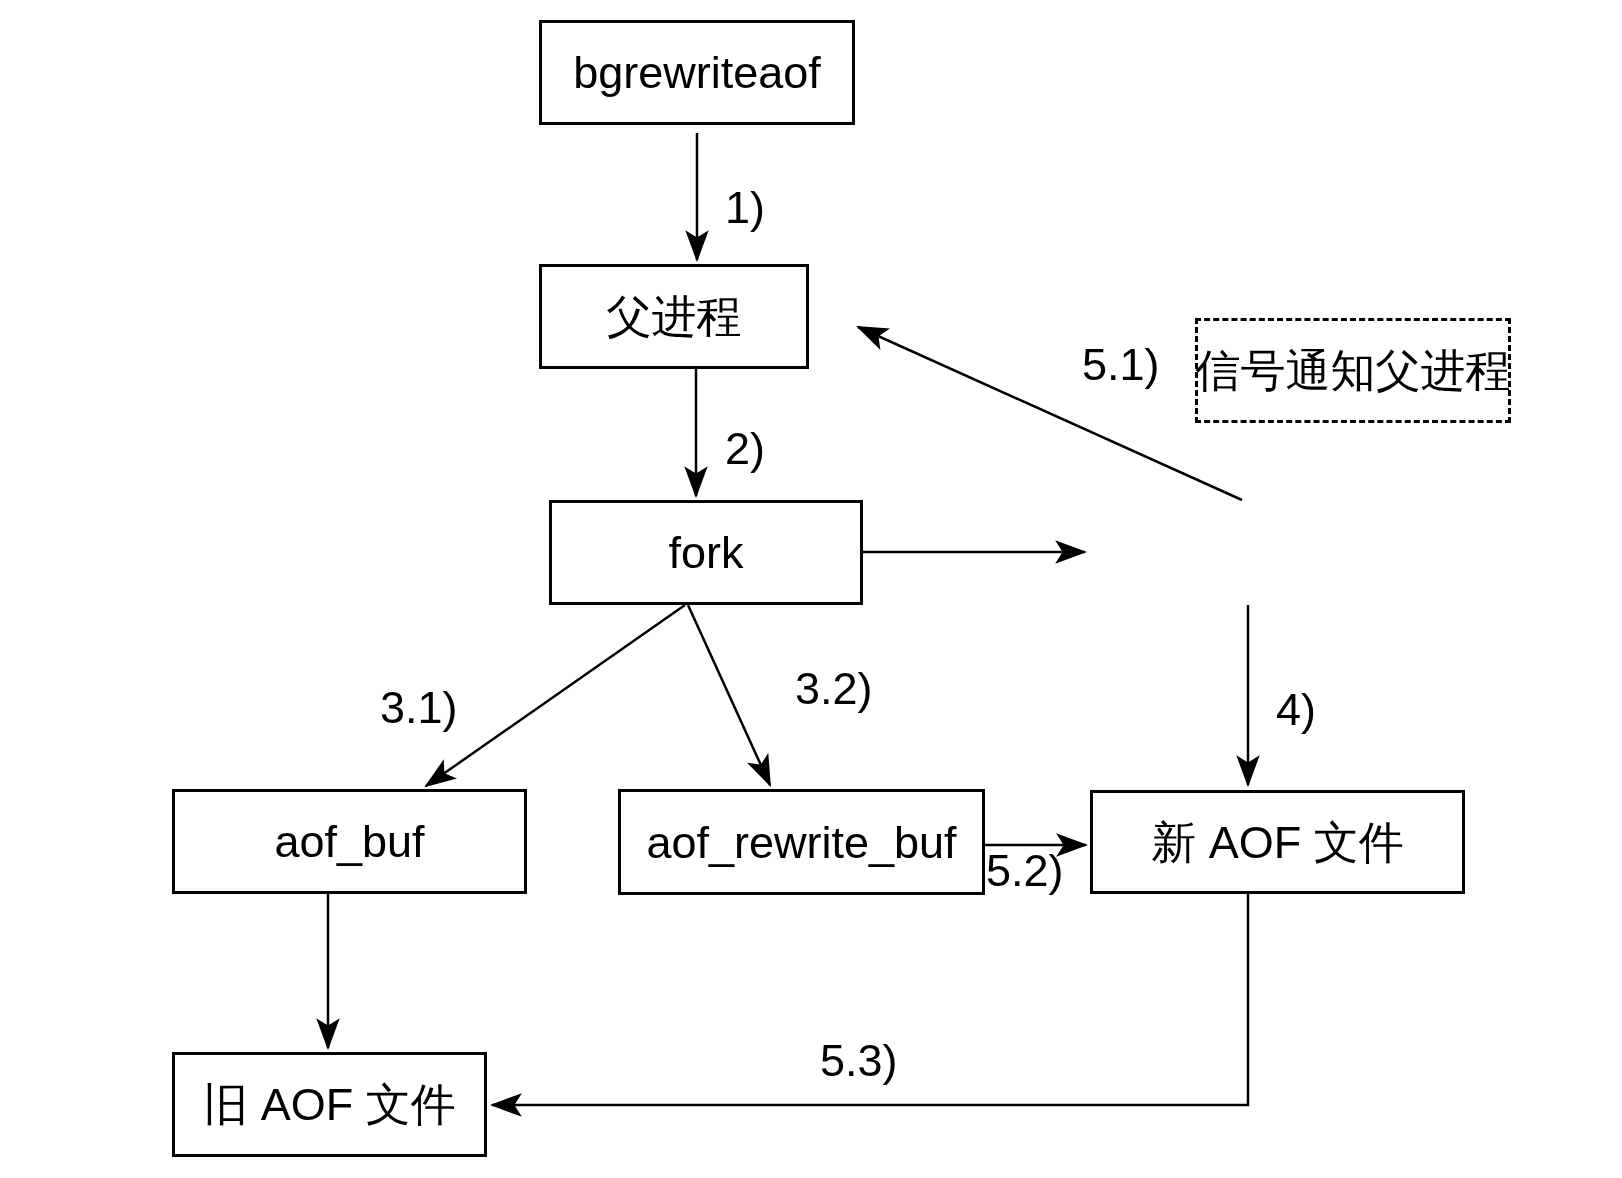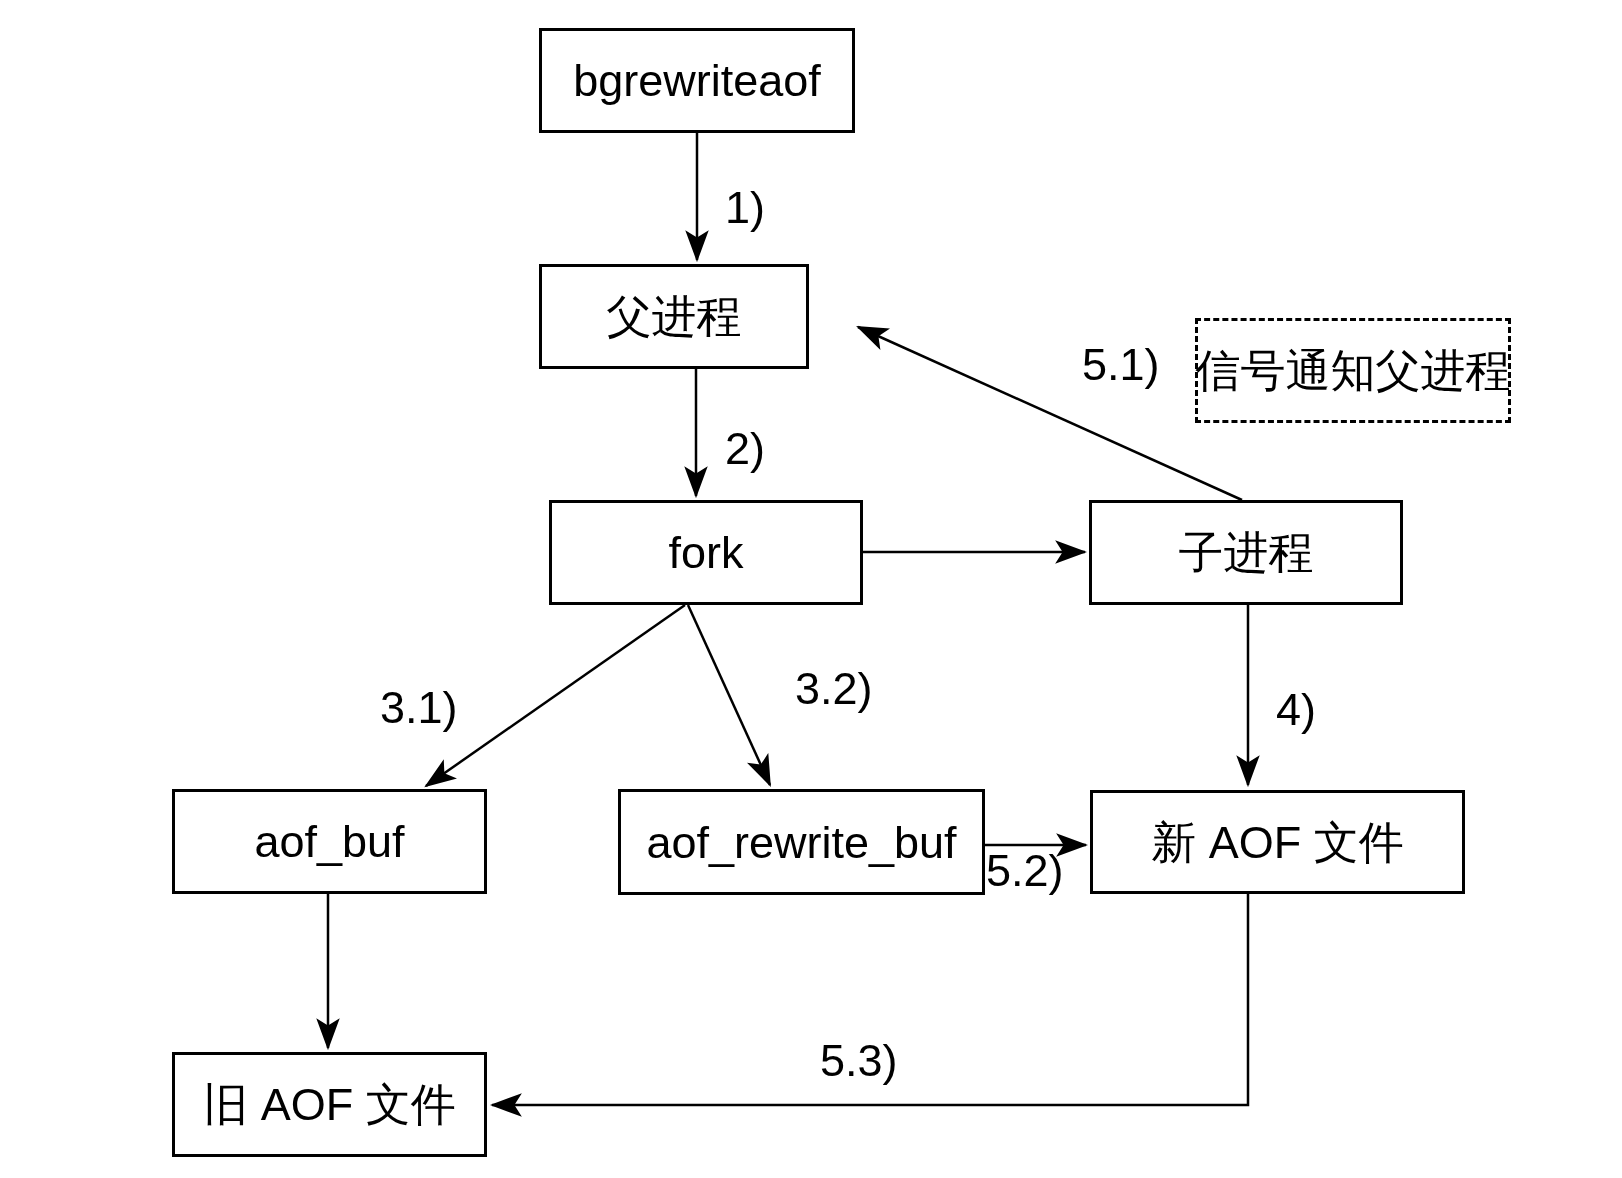--- a/index.html
+++ b/index.html
@@ -39,25 +39,25 @@
     border-style: dashed;
   }
   .edge-label {
     position: absolute;
     font-size: 45px;
     line-height: 1.1;
     white-space: nowrap;
     background: transparent;
   }
   
-  #n-bgrewriteaof   { left: 539px;  top: 28px;   width: 316px; height: 105px; }
+  #n-bgrewriteaof   { left: 539px;  top: 20px;   width: 316px; height: 105px; }
   #n-parent         { left: 539px;  top: 264px;  width: 270px; height: 105px; }
   #n-fork           { left: 539px;  top: 500px;  width: 314px; height: 105px; margin-left: 10px; }
   #n-child          { left: 1089px; top: 500px;  width: 314px; height: 105px; }
-  #n-aofbuf         { left: 172px;  top: 789px;  width: 315px; height: 105px; }
+  #n-aofbuf         { left: 172px;  top: 789px;  width: 355px; height: 105px; }
   #n-aofrewritebuf  { left: 618px;  top: 789px;  width: 367px; height: 106px; text-align: center; }
   #n-newaof         { left: 1090px; top: 790px;  width: 375px; height: 104px; }
   #n-oldaof         { left: 172px;  top: 1052px; width: 315px; height: 105px; }
   #n-signalnote     { left: 1195px; top: 318px;  width: 316px; height: 105px; }
   
   #l-step1  { left: 725px;  top: 183px; }
   #l-step2  { left: 725px;  top: 424px; }
   #l-step31 { left: 380px;  top: 683px; }
   #l-step32 { left: 795px;  top: 664px; }
   #l-step4  { left: 1276px; top: 685px; }
@@ -87,21 +87,20 @@
     <path d="M328,894 L328,1048" stroke="#000" stroke-width="2.5" fill="none" marker-end="url(#arr)"></path>
     <path d="M1248,894 L1248,1105 L492,1105" stroke="#000" stroke-width="2.5" fill="none" marker-end="url(#arr)"></path>
   </svg>
 
   <div class="node" id="n-bgrewriteaof">bgrewriteaof</div>
 
   <div class="node" id="n-parent">父进程</div>
 
   <div class="node" id="n-fork">fork</div>
 
-  <div class="node" id="n-child">子进程</div>
 
   <div class="node" id="n-aofbuf">aof_buf</div>
 
   <div class="node" id="n-aofrewritebuf">aof_rewrite_buf</div>
 
   <div class="node" id="n-newaof">新 AOF 文件</div>
 
   <div class="node" id="n-oldaof">旧 AOF 文件</div>
 
   <div class="node dashed" id="n-signalnote">信号通知父进程</div>

